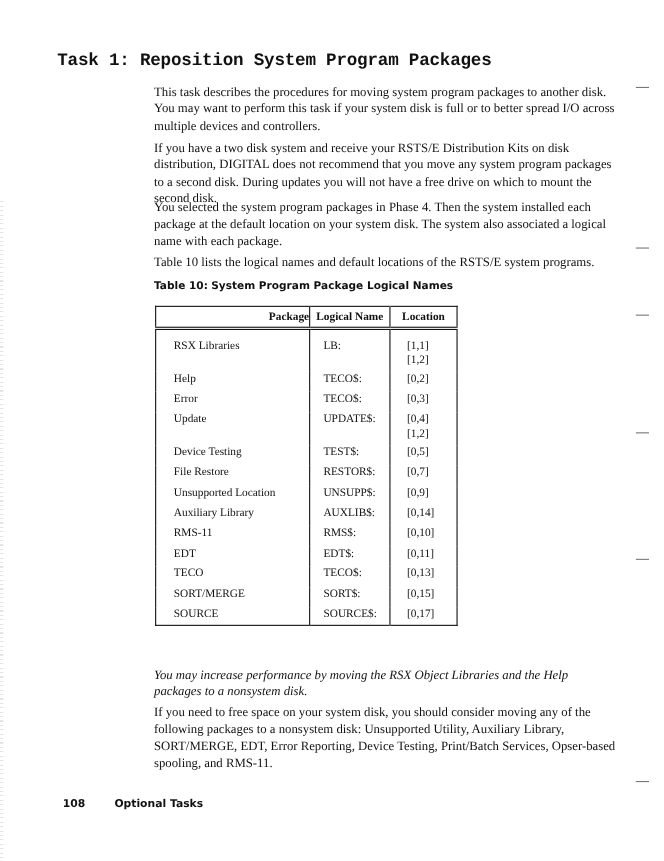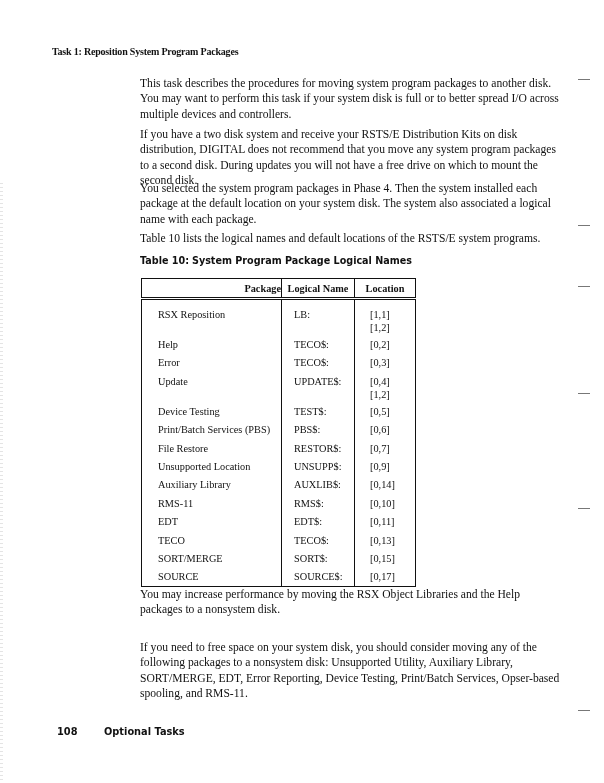--- a/index.html
+++ b/index.html
@@ -1,20 +1,20 @@
 <!DOCTYPE html>
 <html><head>
   <meta charset="utf-8">
   <style>
     html, body { margin: 0; padding: 0; background: #ffffff; }
     body { width: 604px; height: 783px; position: relative; overflow: hidden; color: #111; }
     .page { position: absolute; left: 0; top: 0; width: 604px; height: 783px; background: #fff; }
     .title {
       position: absolute; left: 52px; top: 46px;
-      font-family: Liberation Serif, serif; font-weight: bold; font-size: 10px;
+      font-family: Liberation Mono, monospace; font-weight: bold; font-size: 16px;
       letter-spacing: -0.2px; color: #111;
     }
     .body-col { position: absolute; left: 140px; width: 420px;
       font-family: "Liberation Serif", serif; font-size: 11.6px; line-height: 15.3px; color: #111; }
     .para { margin: 0; }
     #p1 { top: 76px; }
     #p2 { top: 127px; }
     #p3 { top: 181px; }
     #p4 { top: 231px; }
     .tcap {
@@ -35,21 +35,21 @@
     table.pkg td {
       border-left: 1.4px solid #111; padding: 0; vertical-align: top;
       height: 18.4px; line-height: 13px;
     }
     table.pkg td:first-child { border-left: none; padding-left: 16px; width: 123px; }
     table.pkg td.ln { padding-left: 12px; width: 60px; }
     table.pkg td.loc { padding-left: 15px; }
     table.pkg tr.first td { padding-top: 8px; }
     table.pkg tr.two td { height: 30px; }
     table.pkg tr.last td { height: 16px; }
-    #p5 { top: 587px; }
+    #p5 { top: 606px; font-style: italic; }
     #p6 { top: 640px; }
     .footer {
       position: absolute; left: 57px; top: 726px;
       font-family: "DejaVu Sans", sans-serif; font-weight: bold; font-size: 9.8px; color: #111;
     }
     .footer .pg { display: inline-block; width: 47px; }
     .mark { position: absolute; left: 578px; width: 12px; height: 1px; background: #777; }
     .scan { position: absolute; left: 0; top: 180px; width: 3px; height: 600px;
       background: repeating-linear-gradient(#fff 0 3px, #e4e4e4 3px 4px); }
   </style>
@@ -73,21 +73,21 @@
   <table class="pkg">
     <thead>
       <tr>
         <th>Package</th>
         <th>Logical Name</th>
         <th>Location</th>
       </tr>
     </thead>
     <tbody id="tbody">
         <tr class="first two">
-          <td>RSX Reposition</td>
+          <td>RSX Libraries</td>
           <td class="ln">LB:</td>
           <td class="loc">
             <div>[1,1]</div>
             <div>[1,2]</div>
           </td>
         </tr>
         <tr>
           <td>Help</td>
           <td class="ln">TECO$:</td>
           <td class="loc">
@@ -107,27 +107,20 @@
           <td class="loc">
             <div>[0,4]</div>
             <div>[1,2]</div>
           </td>
         </tr>
         <tr>
           <td>Device Testing</td>
           <td class="ln">TEST$:</td>
           <td class="loc">
             <div>[0,5]</div>
-          </td>
-        </tr>
-        <tr>
-          <td>Print/Batch Services (PBS)</td>
-          <td class="ln">PBS$:</td>
-          <td class="loc">
-            <div>[0,6]</div>
           </td>
         </tr>
         <tr>
           <td>File Restore</td>
           <td class="ln">RESTOR$:</td>
           <td class="loc">
             <div>[0,7]</div>
           </td>
         </tr>
         <tr>

